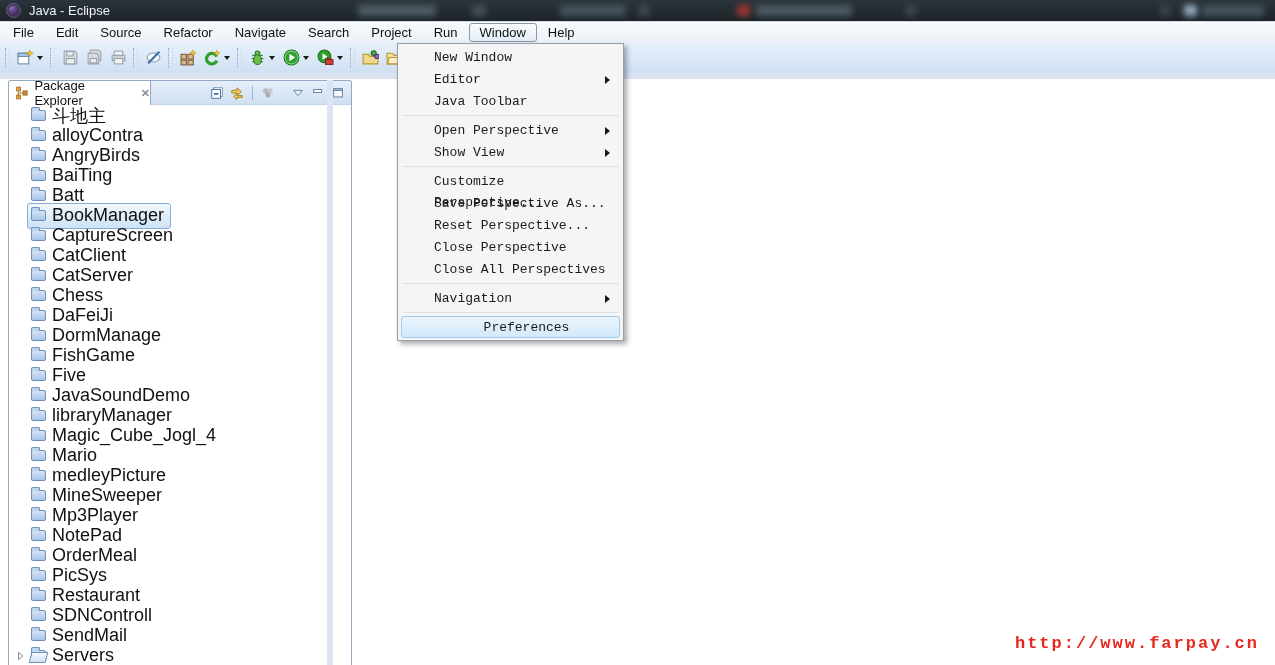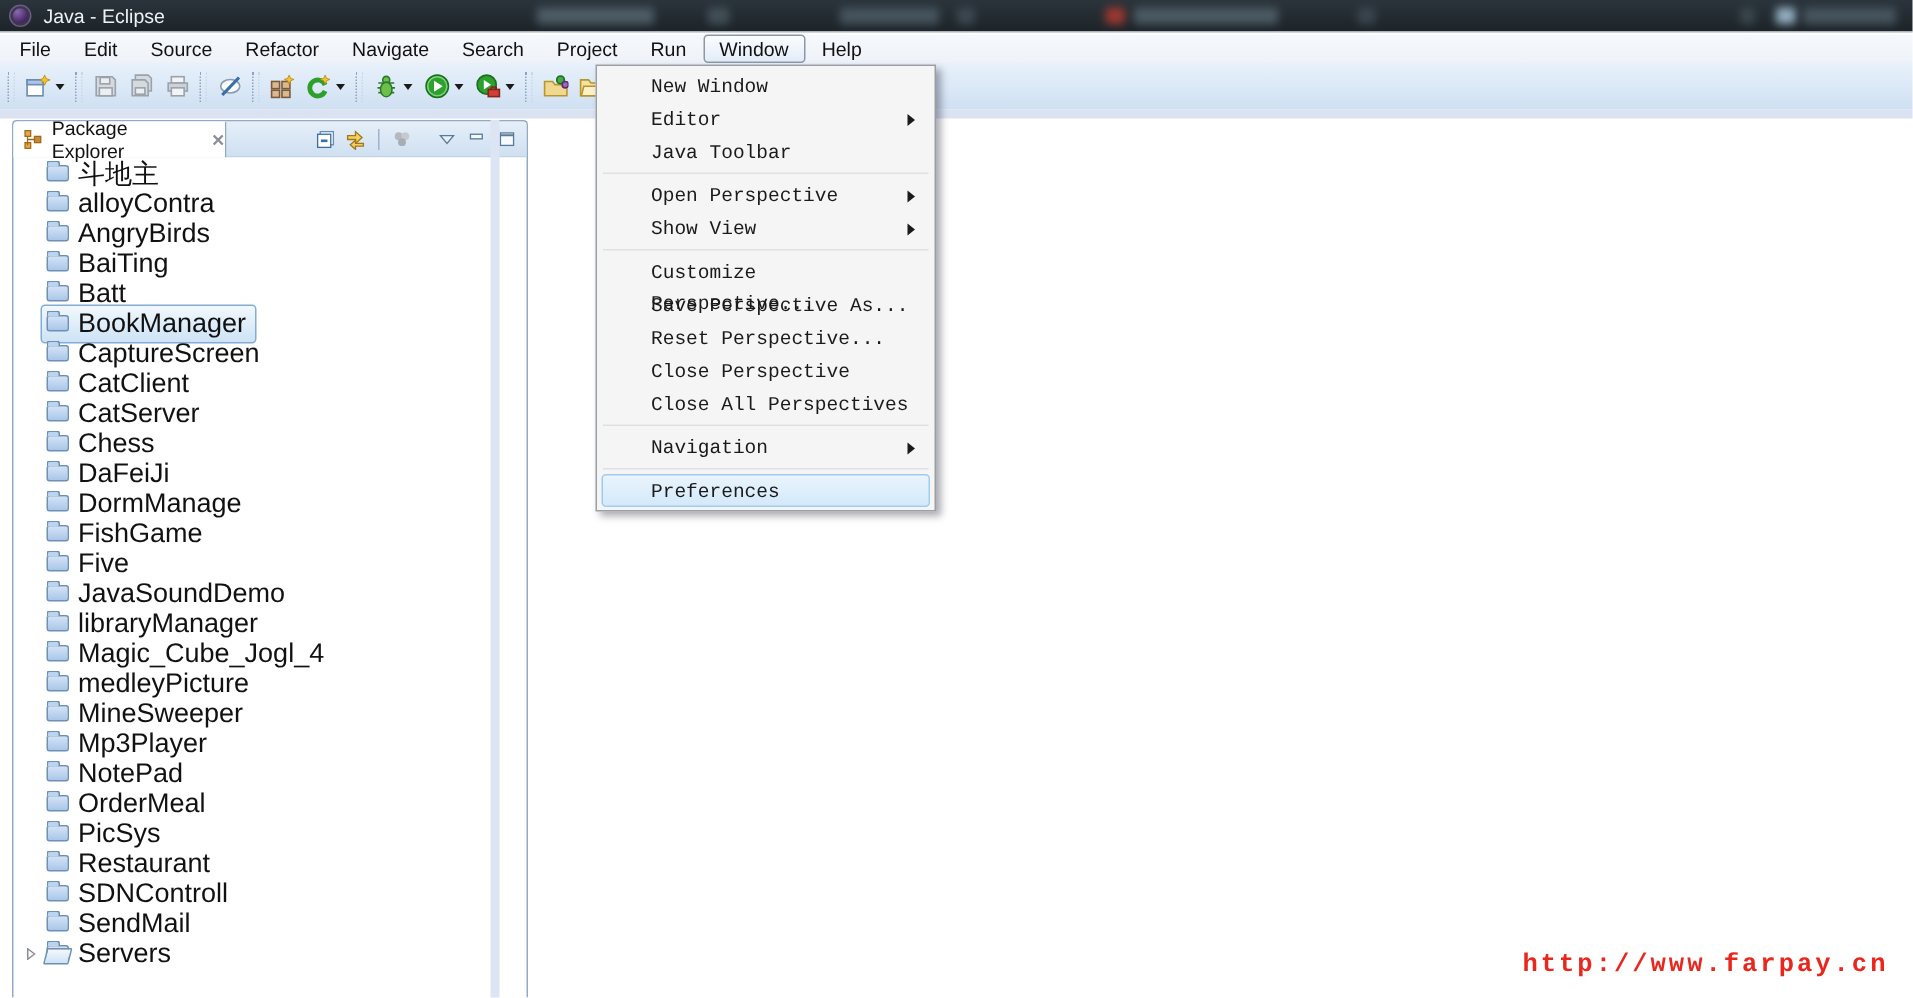--- a/index.html
+++ b/index.html
@@ -62,21 +62,21 @@
                       transform:skewX(-14deg); border-radius:1px; }
 
   
   .sash { position:absolute; left:327px; top:80px; width:6px; height:585px; background:#dde4f3; }
 
   
   .menu { position:absolute; left:397px; top:43px; width:227px; background:#f5f5f5;
           border:1px solid #9a9fa5; box-shadow:3px 3px 5px rgba(40,40,60,.4); padding:2px 1px; z-index:50; }
   .menu-item { position:relative; height:22px; line-height:21px; padding-left:32px; font-size:13px;
                color:#1a1a1a; margin:0 2px; border:1px solid transparent;font-family:Liberation Mono, monospace; }
-  .menu-item.hl { background:linear-gradient(#eaf4fc,#d3e9fa); border-color:#9ecbf0; border-radius:3px; }
+  .menu-item.hl { background:linear-gradient(#eaf4fc,#d3e9fa); border-color:#9ecbf0; border-radius:3px;text-align:center; }
   .menu-sep { border-top:1px solid #dfe0e2; margin:3px 3px 3px 3px; }
   .subarrow { position:absolute; right:9px; top:7px; width:0; height:0;
               border-top:4px solid transparent; border-bottom:4px solid transparent; border-left:5px solid #1a1a1a; }
 
   
   .watermark { position:absolute; right:16px; bottom:12px; font-family:"Liberation Mono", monospace;
                font-size:17px; font-weight:bold; letter-spacing:2px; color:#e8281e; }
 </style>
 </head>
 <body>
@@ -366,20 +366,27 @@
         <span class="selwrap">
           <span class="fold"></span>
           <span>libraryManager</span>
         </span>
       </div>
     <div class="trow">
         <span class="twisty"></span>
         <span class="selwrap">
           <span class="fold"></span>
           <span>Magic_Cube_Jogl_4</span>
+        </span>
+      </div>
+    <div class="trow">
+        <span class="twisty"></span>
+        <span class="selwrap">
+          <span class="fold"></span>
+          <span>Mario</span>
         </span>
       </div>
     <div class="trow">
         <span class="twisty"></span>
         <span class="selwrap">
           <span class="fold"></span>
           <span>medleyPicture</span>
         </span>
       </div>
     <div class="trow">

